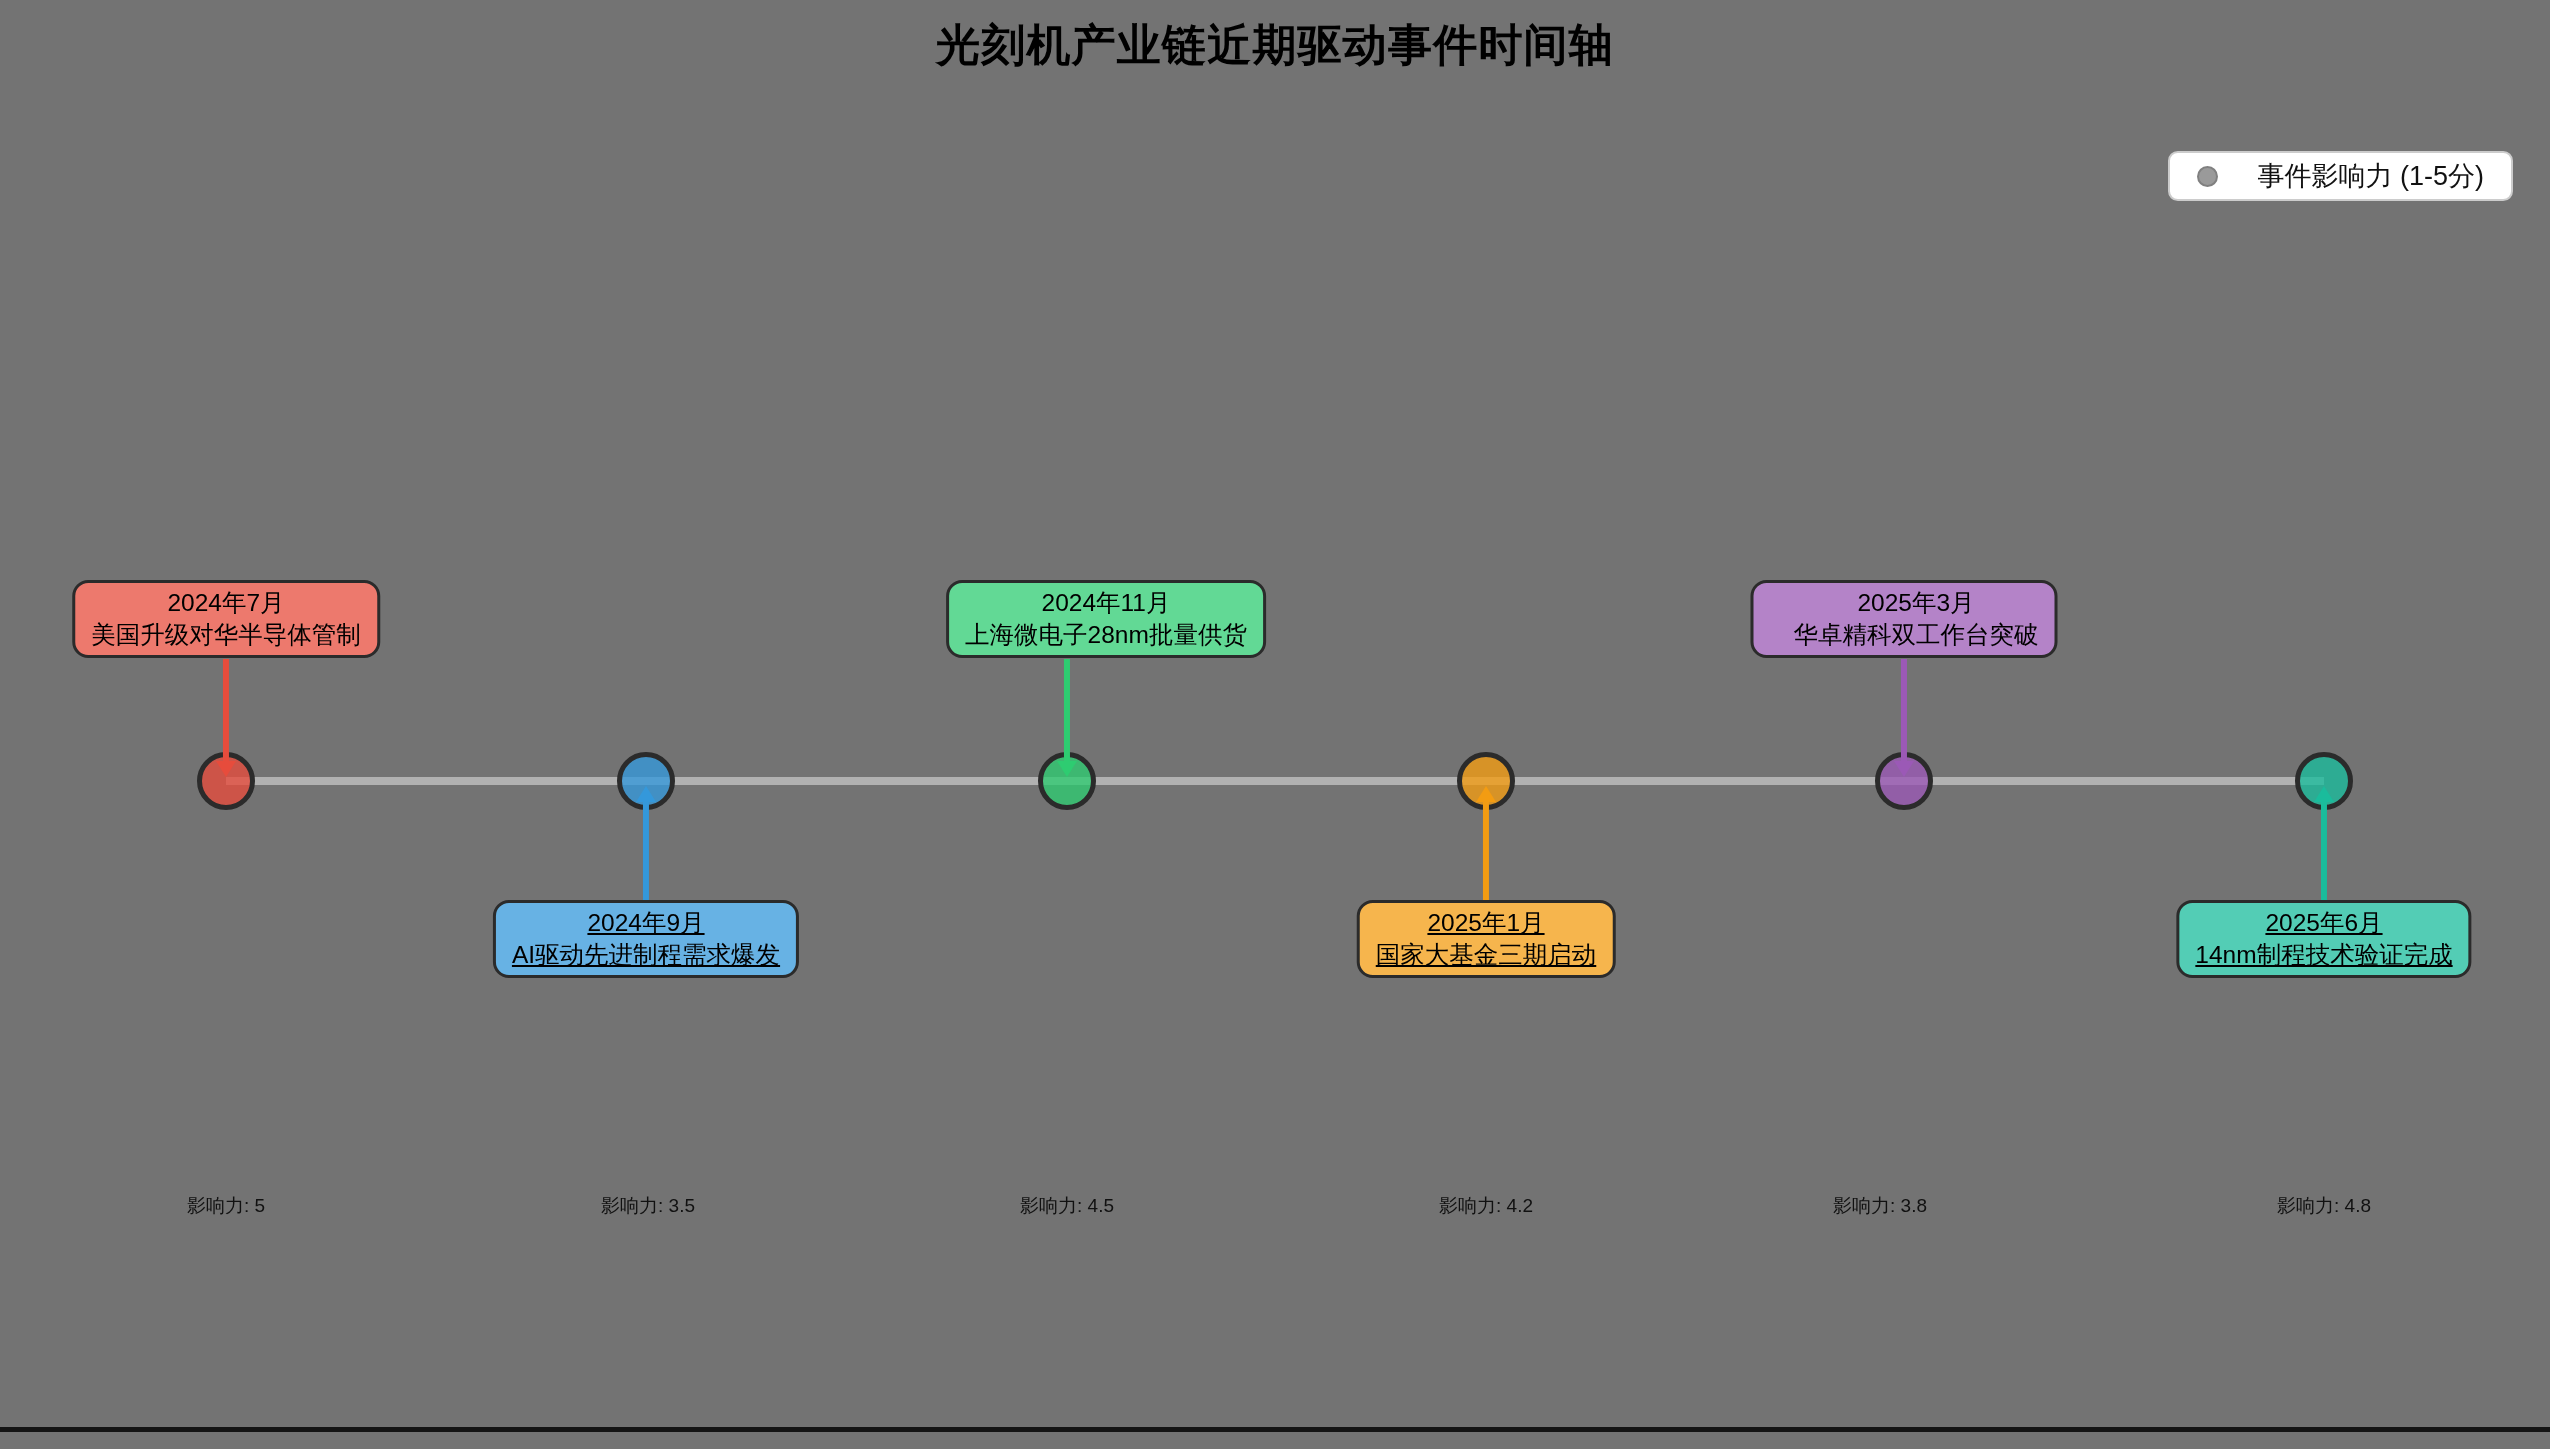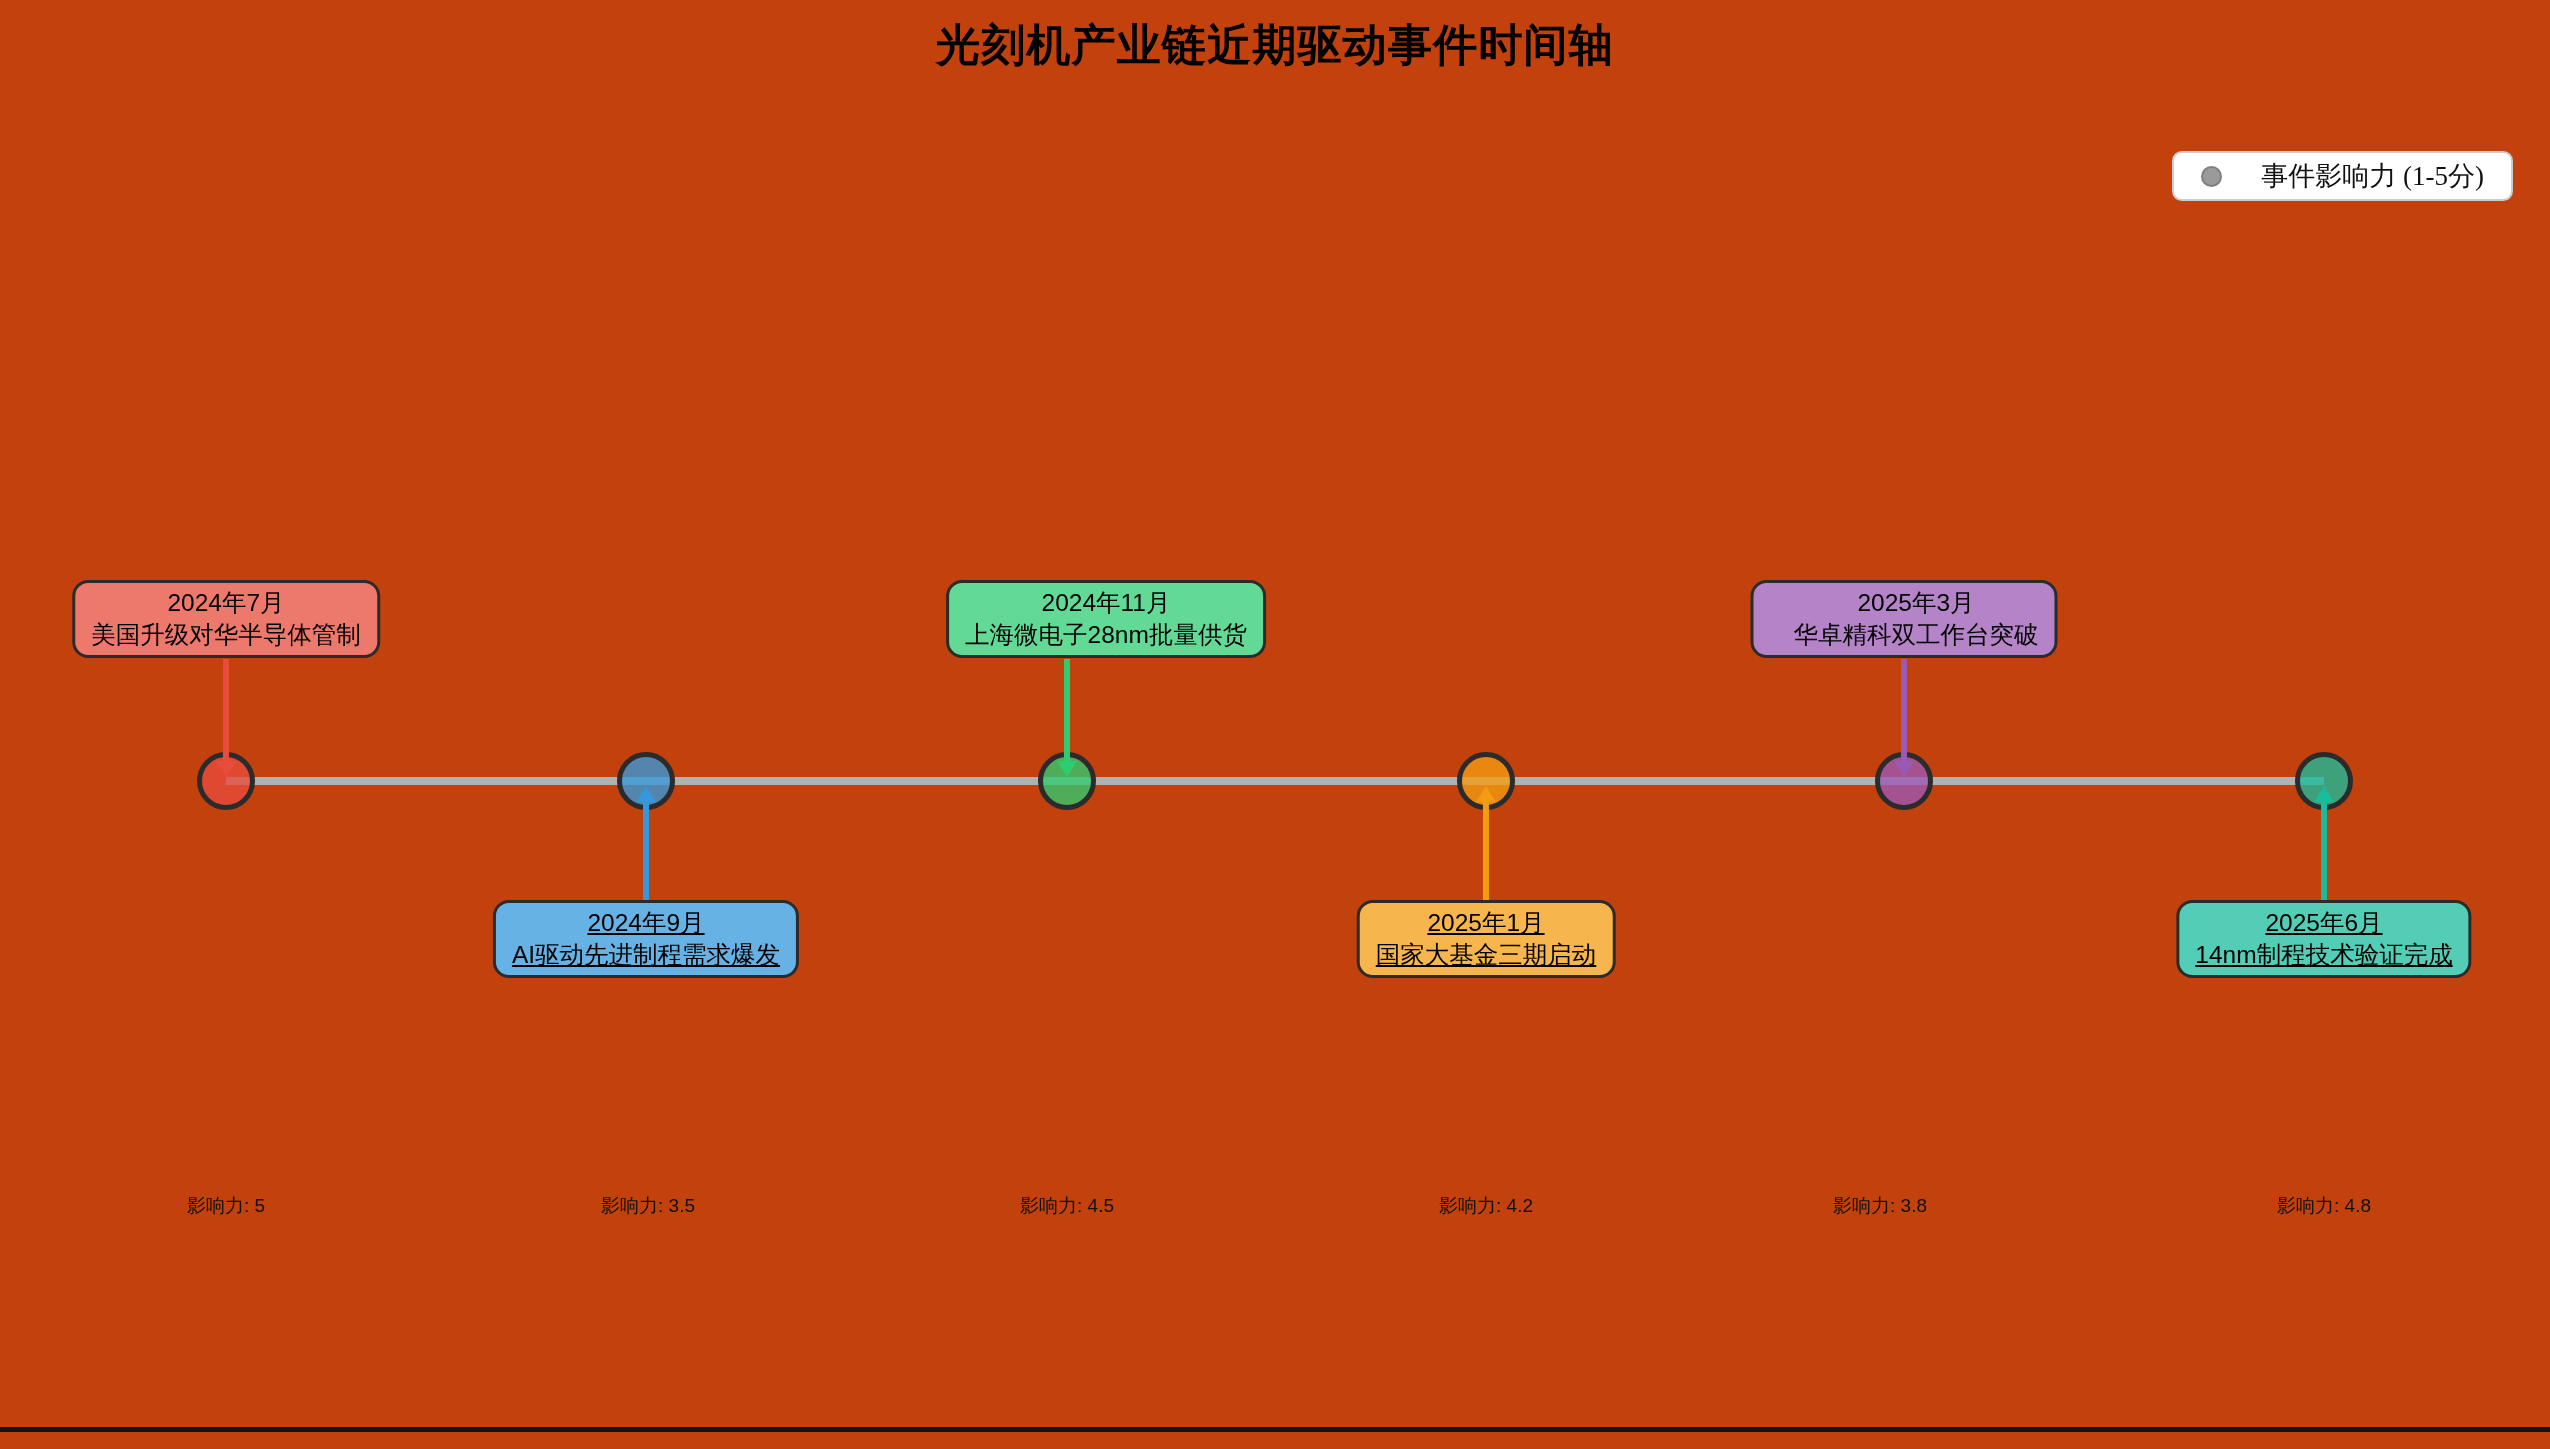--- a/index.html
+++ b/index.html
@@ -4,31 +4,31 @@
 <style>
   * { margin: 0; padding: 0; box-sizing: border-box; }
   html, body { background: #ffffff; }
   body {
     font-family: "Liberation Sans", sans-serif;
     width: 2550px; height: 1449px;
     position: relative; overflow: hidden;
   }
   #canvas {
     position: absolute; left: 0; top: 0;
-    width: 2550px; height: 1449px; background: #c2410c;
+    width: 2550px; height: 1449px; background: #737373;
   }
   .chart-title {
     position: absolute; left: 0; top: 16px; width: 100%;
     text-align: center; font-size: 44px; font-weight: bold;
     color: #000000; letter-spacing: 1.2px;
   }
   .legend-box {
     position: absolute; right: 37px; top: 151px; height: 50px;
     border: 2.4px solid #cccccc; border-radius: 9.8px; background: #ffffff;
-    display: flex; align-items: center; padding: 4px 27px; gap: 39px; font-family: Liberation Serif, serif;
+    display: flex; align-items: center; padding: 4px 27px; gap: 39px;
   }
   .legend-dot {
     width: 21px; height: 21px; border-radius: 50%;
     background: #9a9a9a; border: 2.4px solid #808080; flex: 0 0 auto;
   }
   .legend-label { font-size: 27px; color: #111111; white-space: nowrap; }
 
   .timeline-line {
     position: absolute; top: 777px; height: 8px;
     background: #b1b1b1; z-index: 1;

